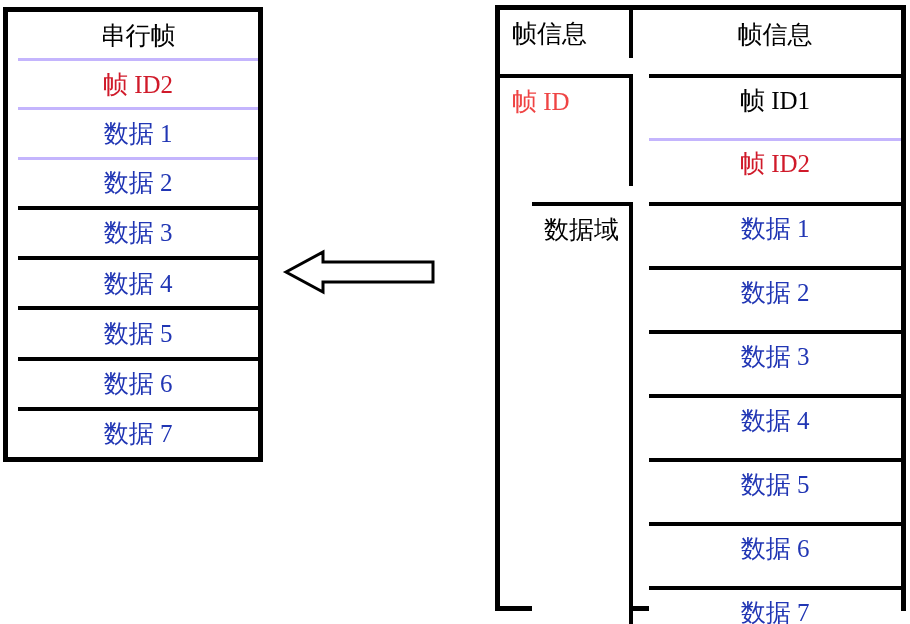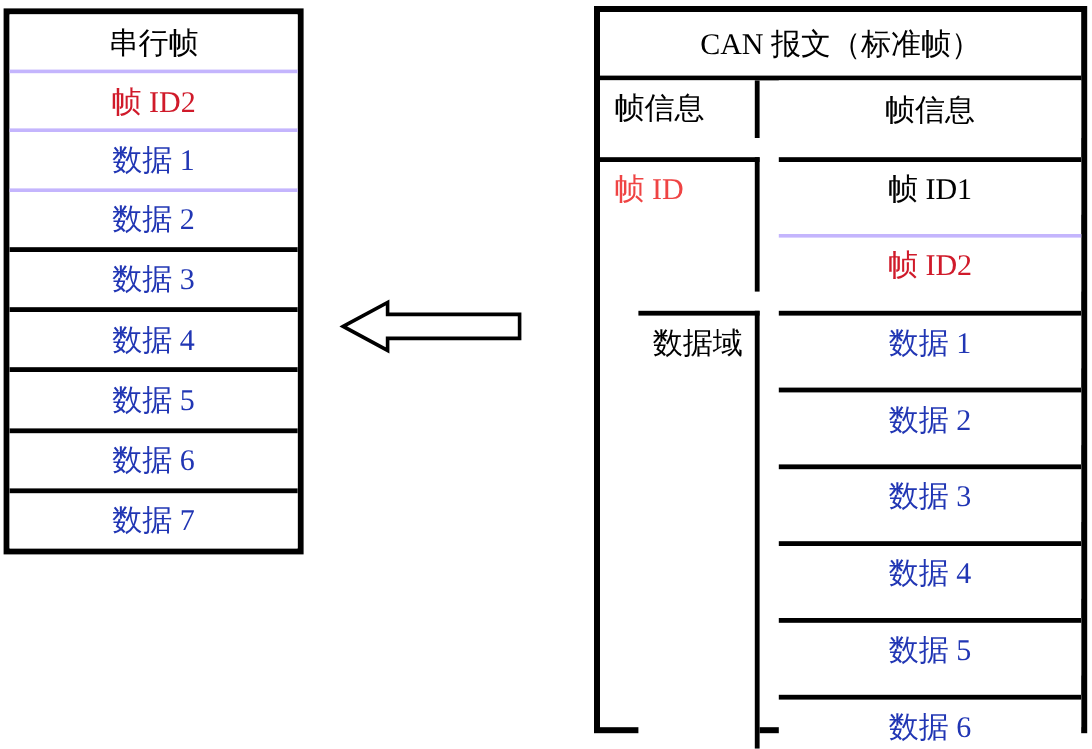--- a/index.html
+++ b/index.html
@@ -5,21 +5,21 @@
   html,body{margin:0;padding:0;background:#ffffff;}
   .canvas{
     position:relative;width:910px;height:624px;background:#ffffff;
     font-family:"Liberation Serif","DejaVu Serif",serif;
     font-size:25px;color:#000;overflow:hidden;
   }
   
   .ltable{
     position:absolute;left:3px;top:7px;width:240px;height:445px;
     border:5px solid #000;background:#fff;
-    display:flex;flex-direction:column;
+    display:flex;flex-direction:column;padding-left:10px;
   }
   .lrow{
     flex:1;display:flex;align-items:center;justify-content:center;
     background:#fff;
   }
   .sep-thin{border-top:3px solid #c4b5fd;}
   .sep-thick{border-top:4px solid #000;}
   
   .arrow-wrap{position:absolute;left:280px;top:246px;width:160px;height:52px;}
   
@@ -83,23 +83,20 @@
     </div>
   </div>
 
   <div class="arrow-wrap">
     <svg width="160" height="52" viewBox="0 0 160 52" xmlns="http://www.w3.org/2000/svg">
       <polygon points="6,26 43,6 43,16 153,16 153,36 43,36 43,46" fill="#ffffff" stroke="#000000" stroke-width="3" stroke-linejoin="miter"></polygon>
     </svg>
   </div>
 
   <div class="rtable">
-    <div class="rt-header">
-      <span>CAN 报文（标准帧）</span>
-    </div>
     <div class="rt-body">
 
       <div class="rt-lcell" style="grid-row:1;">
         <span class="toplabel" style="color: rgb(0, 0, 0);">帧信息</span>
       </div>
       <div class="rt-lcell sep-thick" style="grid-row:2 / span 2;">
         <span class="toplabel" style="color: #ef4444;">帧 ID</span>
       </div>
       <div class="rt-lcell sep-thick" style="grid-row:4 / span 8;margin-left:32px;">
         <span class="toplabel" style="color: rgb(0, 0, 0);">数据域</span>

